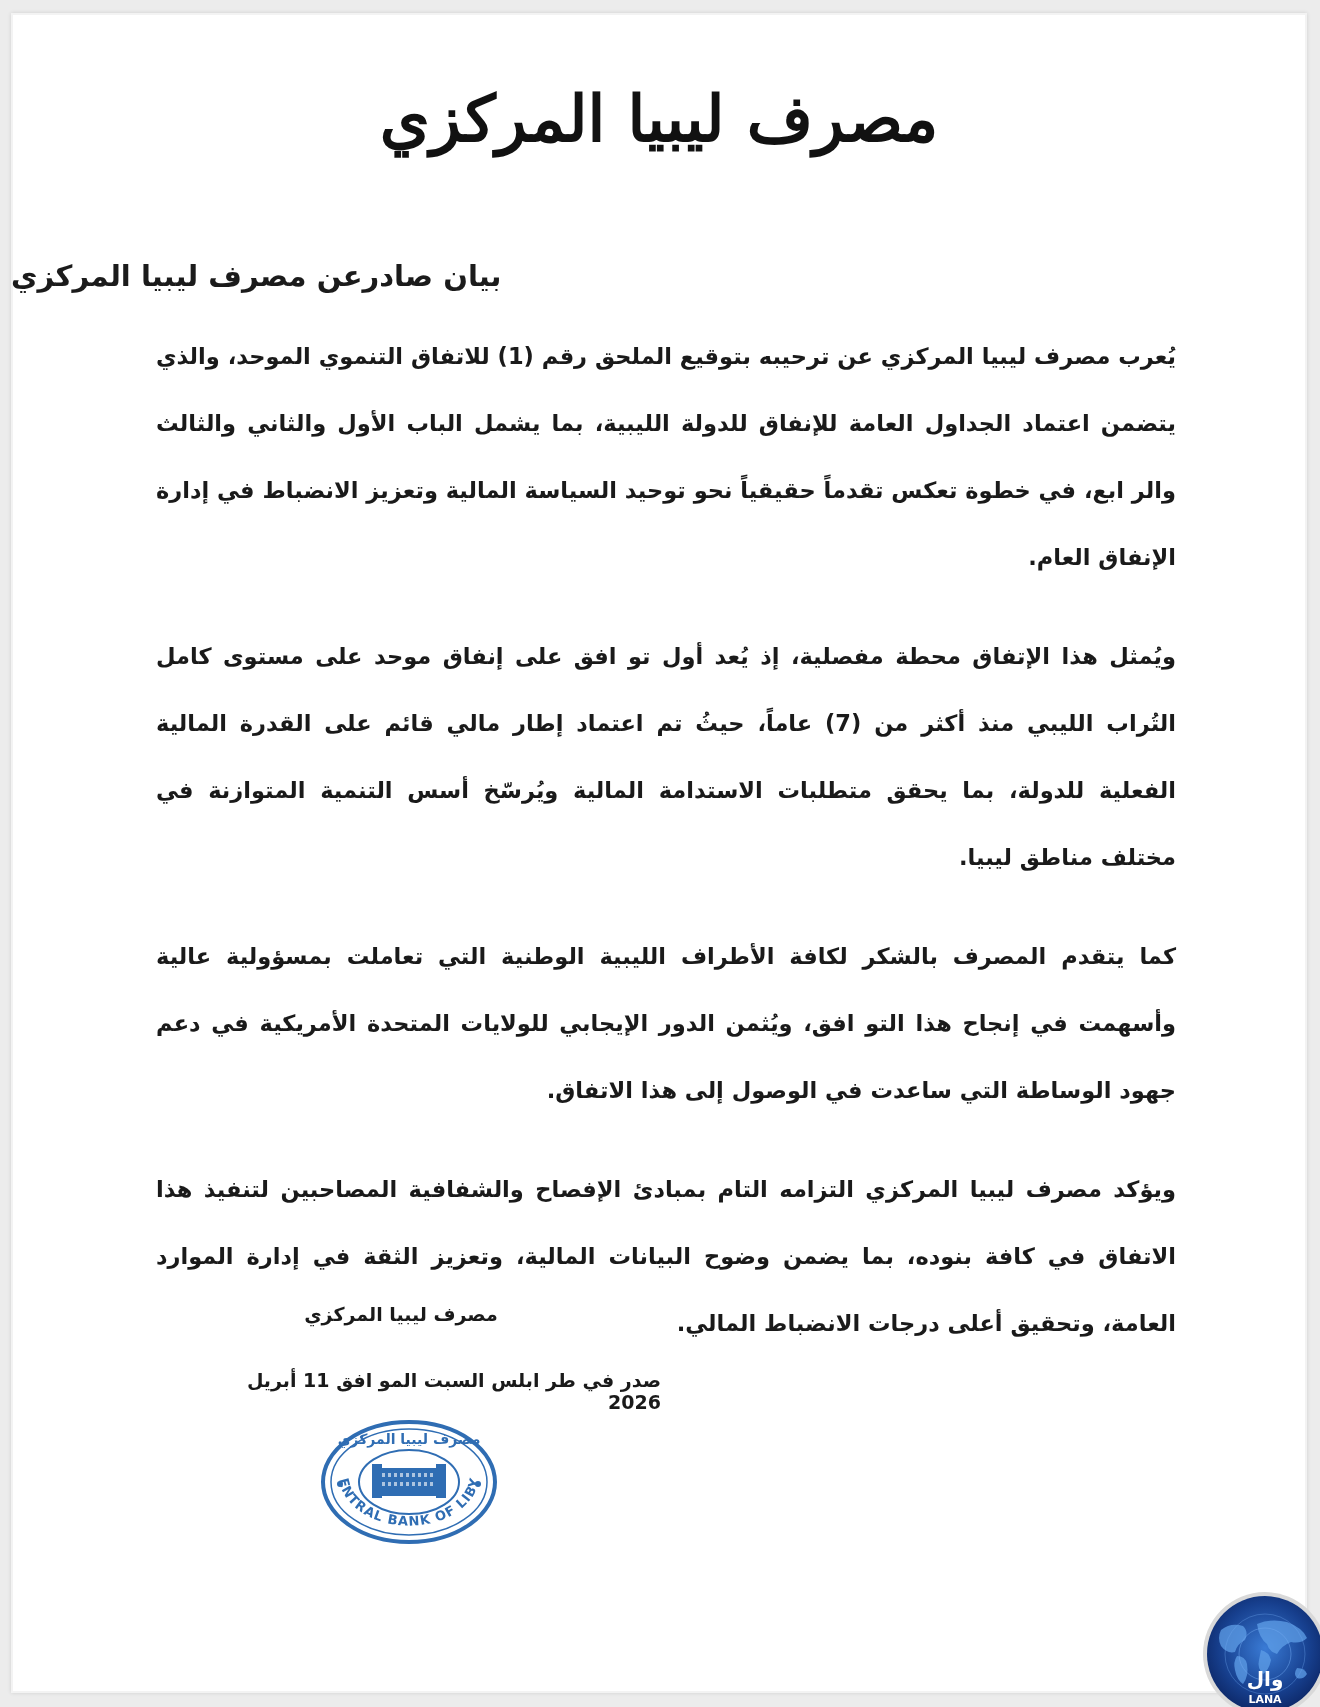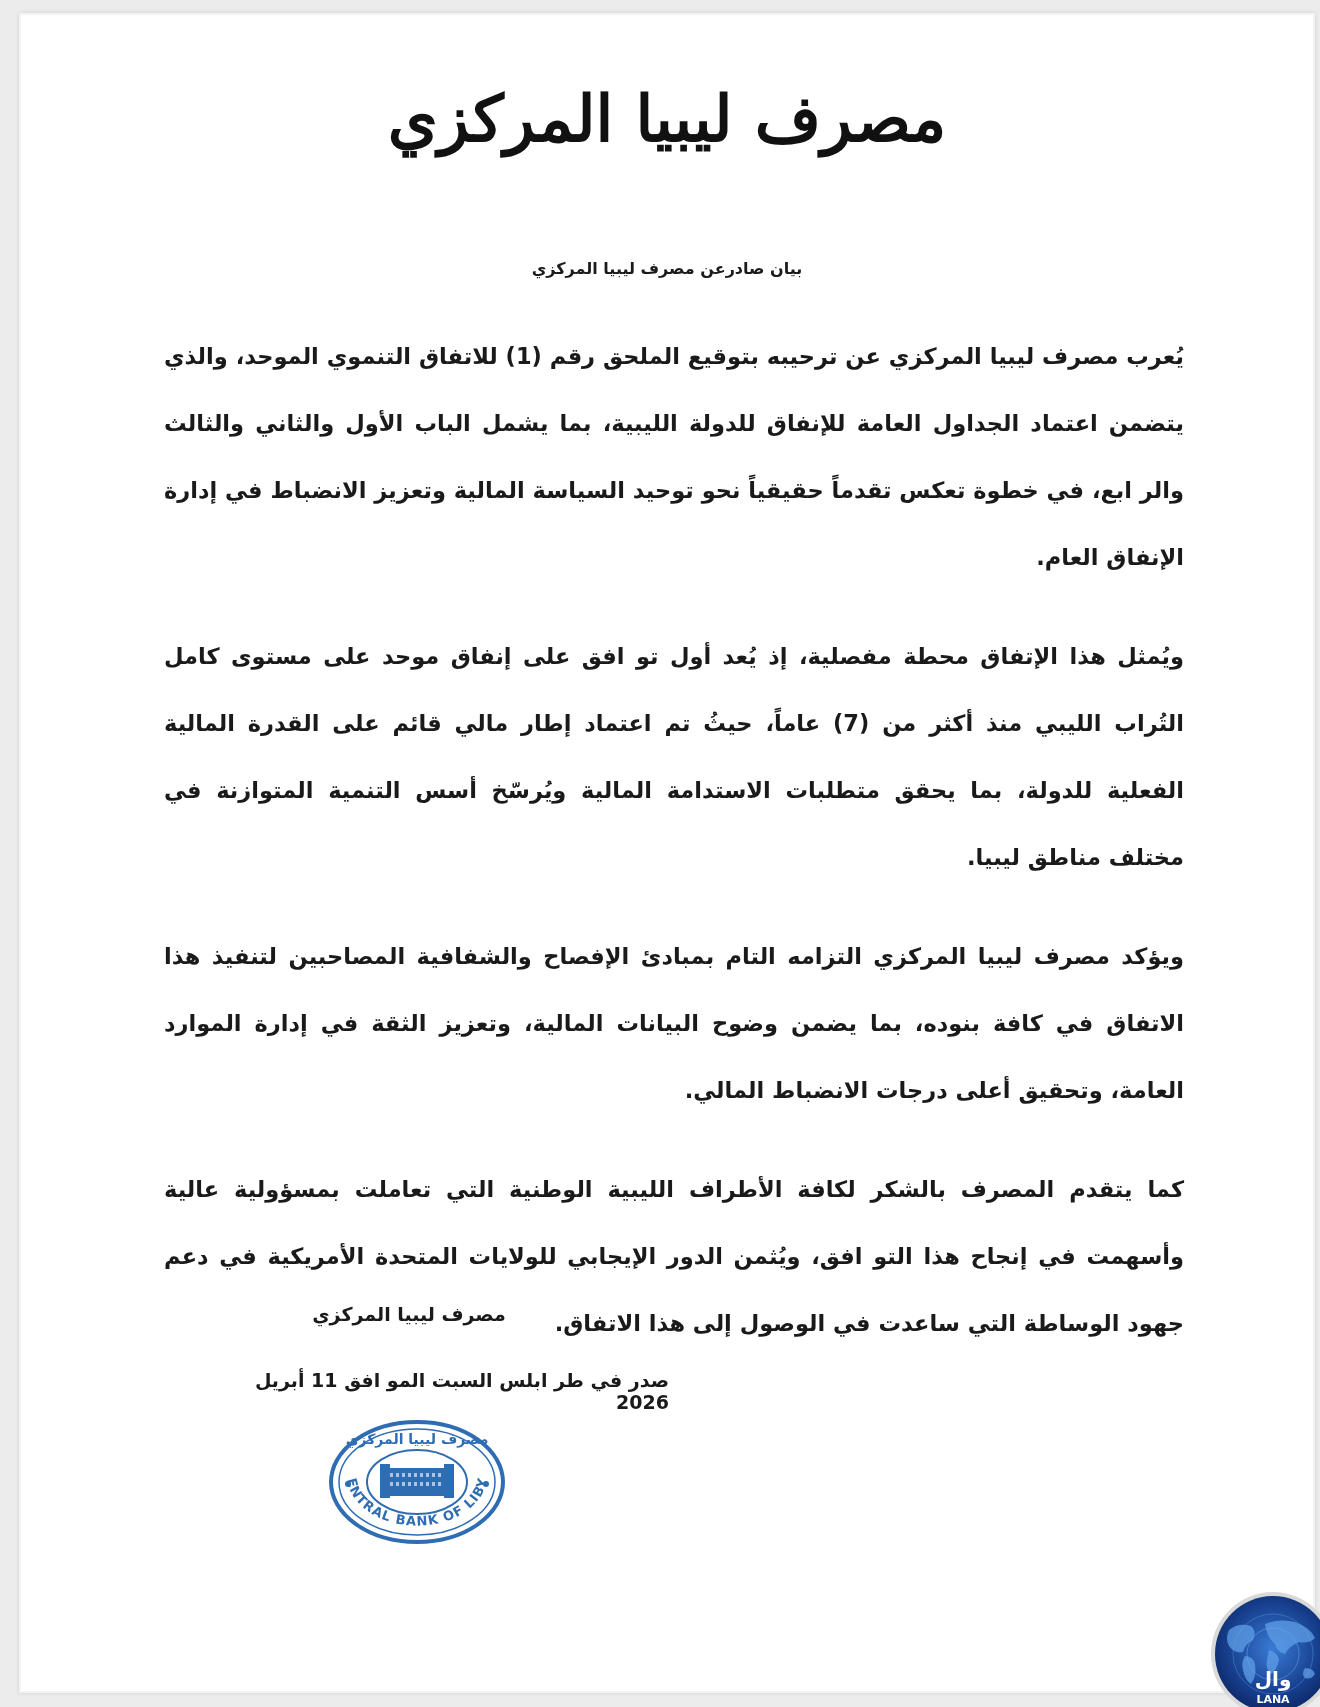--- a/index.html
+++ b/index.html
@@ -9,21 +9,21 @@
     body {
       width: 1320px;
       height: 1707px;
       background: #ececec;
       position: relative;
       overflow: hidden;
       font-family: "DejaVu Sans", sans-serif;
     }
     .page {
       position: absolute;
-      left: 19px;
+      left: 11px;
       top: 13px;
       width: 1296px;
       height: 1680px;
       background: #ffffff;
       box-shadow: 0 0 4px rgba(0,0,0,0.12), inset 0 0 0 2px #f3f3f3;
     }
     .letterhead {
       position: absolute;
       left: 0;
       right: 0;
@@ -34,23 +34,23 @@
       font-weight: bold;
       color: #111;
       letter-spacing: 1px;
       direction: rtl;
     }
     .doc-title {
       position: absolute;
       left: 0;
       right: 0;
       top: 246px;
-      text-align: center;
+      text-align: left;
       font-family: "DejaVu Sans", sans-serif;
-      font-size: 16px;
+      font-size: 29px;
       font-weight: bold;
       color: #1b1b1b;
       direction: rtl;
     }
     .body-text {
       position: absolute;
       left: 145px;
       width: 1020px;
       top: 310px;
       direction: rtl;
@@ -109,22 +109,22 @@
 
 <div class="page">
 
   <div class="letterhead">مصرف ليبيا المركزي</div>
 
   <div class="doc-title">بيان صادرعن مصرف ليبيا المركزي</div>
 
   <div class="body-text">
     <p>يُعرب مصرف ليبيا المركزي عن ترحيبه بتوقيع الملحق رقم (1) للاتفاق التنموي الموحد، والذي يتضمن اعتماد الجداول العامة للإنفاق للدولة الليبية، بما يشمل الباب الأول والثاني والثالث والر ابع، في خطوة تعكس تقدماً حقيقياً نحو توحيد السياسة المالية وتعزيز الانضباط في إدارة الإنفاق العام.</p>
     <p>ويُمثل هذا الإتفاق محطة مفصلية، إذ يُعد أول تو افق على إنفاق موحد على مستوى كامل التُراب الليبي منذ أكثر من (7) عاماً، حيثُ تم اعتماد إطار مالي قائم على القدرة المالية الفعلية للدولة، بما يحقق متطلبات الاستدامة المالية ويُرسّخ أسس التنمية المتوازنة في مختلف مناطق ليبيا.</p>
+    <p>كما يتقدم المصرف بالشكر لكافة الأطراف الليبية الوطنية التي تعاملت بمسؤولية عالية وأسهمت في إنجاح هذا التو افق، ويُثمن الدور الإيجابي للولايات المتحدة الأمريكية في دعم جهود الوساطة التي ساعدت في الوصول إلى هذا الاتفاق.</p>
     <p>ويؤكد مصرف ليبيا المركزي التزامه التام بمبادئ الإفصاح والشفافية المصاحبين لتنفيذ هذا الاتفاق في كافة بنوده، بما يضمن وضوح البيانات المالية، وتعزيز الثقة في إدارة الموارد العامة، وتحقيق أعلى درجات الانضباط المالي.</p>
-    <p>كما يتقدم المصرف بالشكر لكافة الأطراف الليبية الوطنية التي تعاملت بمسؤولية عالية وأسهمت في إنجاح هذا التو افق، ويُثمن الدور الإيجابي للولايات المتحدة الأمريكية في دعم جهود الوساطة التي ساعدت في الوصول إلى هذا الاتفاق.</p>
   </div>
 
   <div class="sign-name">مصرف ليبيا المركزي</div>
   <div class="sign-date">صدر في طر ابلس السبت المو افق 11 أبريل 2026</div>
 
   <div class="stamp">
     <svg width="182" height="128" viewBox="0 0 182 128">
       <defs>
         <path id="arcBottom" d="M 22 66 A 70 50 0 0 0 160 66" fill="none"></path>
       </defs>

